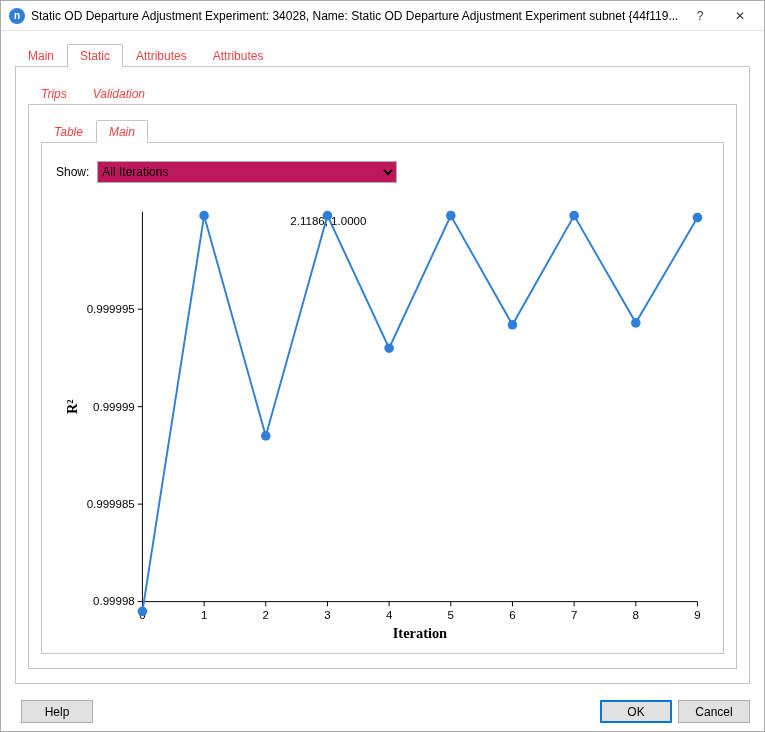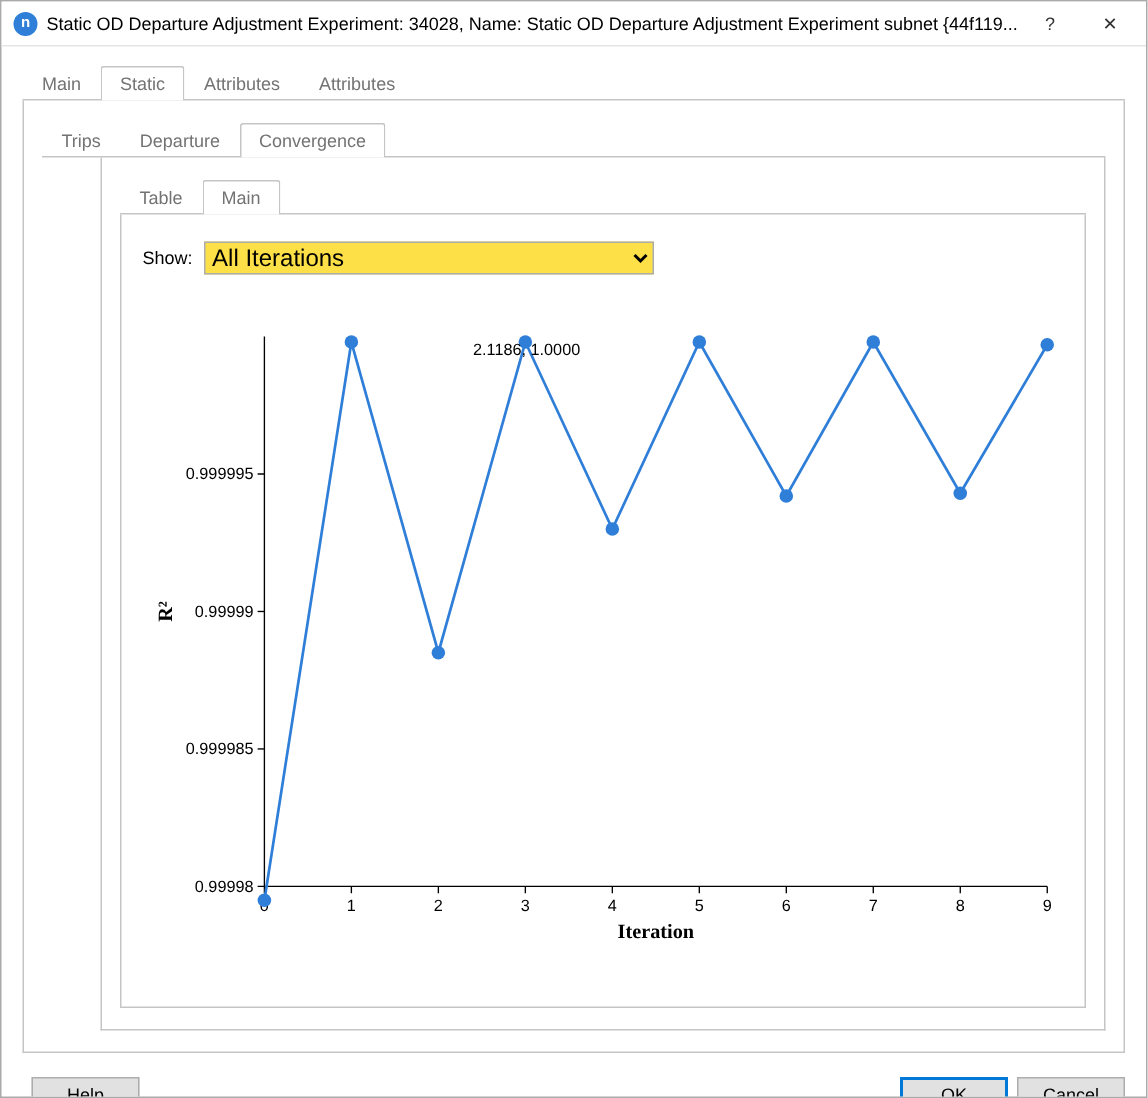--- a/index.html
+++ b/index.html
@@ -37,45 +37,45 @@
   
   .tabstrip { display:flex; border-bottom:1px solid #c5c5c5; margin-top:4px; }
   .tabstrip .tab {
     padding: 4px 12px;
     border: 1px solid transparent;
     border-bottom: none;
     margin-right: 0px;
     position: relative;
     top: 1px;
     cursor: default;
-    color:#737373;
+    color:#ef4444;
   }
   .tabstrip .tab.active {
     border-color:#c5c5c5;
     background:#fff;
     border-top-left-radius:2px;
     border-top-right-radius:2px;
   }
-  .tabstrip.inner { margin-left:0; }
+  .tabstrip.inner { margin-left:0;font-style:italic; }
 
   .tabpanel {
     border:1px solid #c5c5c5;
     border-top:none;
     padding:10px 12px 14px 12px;
   }
-  .tabpanel.inner1 { padding-top:10px;margin-left:39px; }
-  .tabpanel.inner2 { padding:12px 14px 18px 14px; }
+  .tabpanel.inner1 { padding-top:10px; }
+  .tabpanel.inner2 { padding:12px 14px 0 14px; }
 
   .showrow { display:flex; align-items:center; gap:8px; margin:6px 0 10px 0; }
   .showrow label { }
   .showrow select {
     width: 300px;
     height: 22px;
-    font-size:16px;
-    background:#fde047;
+    font-size:12px;
+    background:#be185d;
     border:1px solid #adadad;
   }
 
   .chartwrap { width:100%; }
   svg.chart { width:100%; height:460px; display:block; }
   .axis-label { font-family: Georgia, 'Times New Roman', serif; font-size:15px; font-weight:bold; fill:#000; }
   .tick-label { font-family: Arial, sans-serif; font-size:12px; fill:#000; }
   .anno { font-family: Arial, sans-serif; font-size:12px; fill:#000; }
 
   .footer {
@@ -113,22 +113,21 @@
       <div class="tab">Main</div>
       <div class="tab active">Static</div>
       <div class="tab">Attributes</div>
       <div class="tab">Attributes</div>
     </div>
 
   <div class="tabpanel">
 
     <div class="tabstrip inner" id="tabs-sub1">
         <div class="tab">Trips</div>
-        <div class="tab">Departure</div>
-        <div class="tab active">Convergence</div>
+        <div class="tab">Validation</div>
       </div>
 
     <div class="tabpanel inner1">
 
       <div class="tabstrip inner" id="tabs-sub2">
           <div class="tab">Table</div>
           <div class="tab active">Main</div>
         </div>
 
       <div class="tabpanel inner2">

